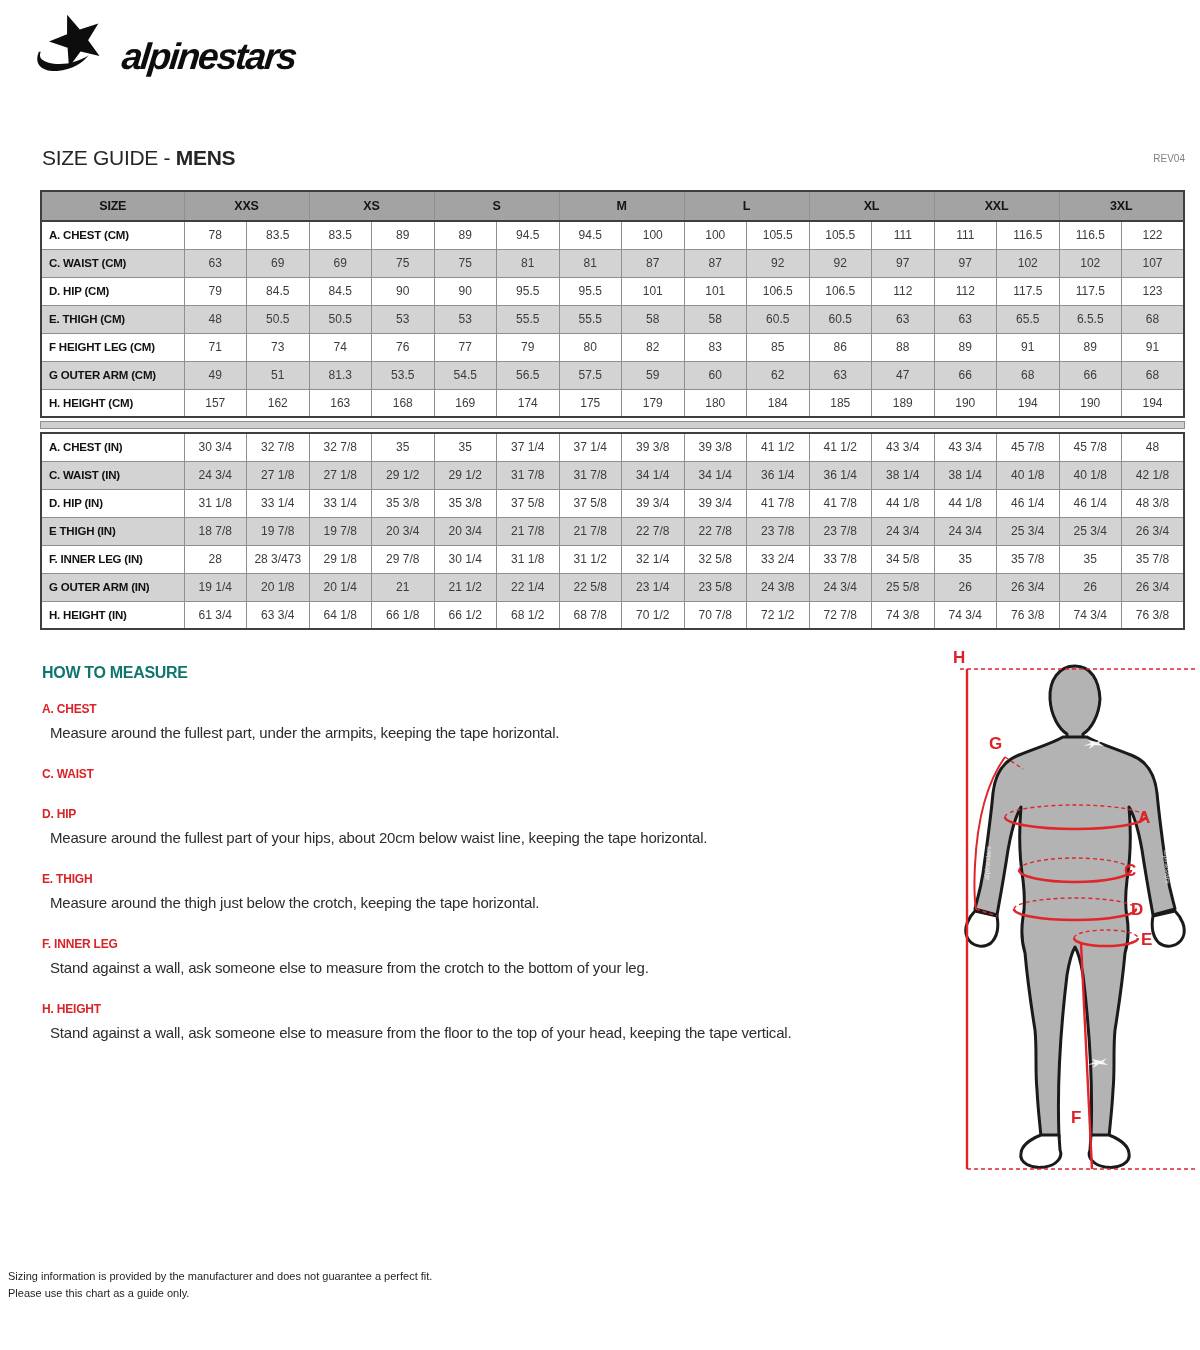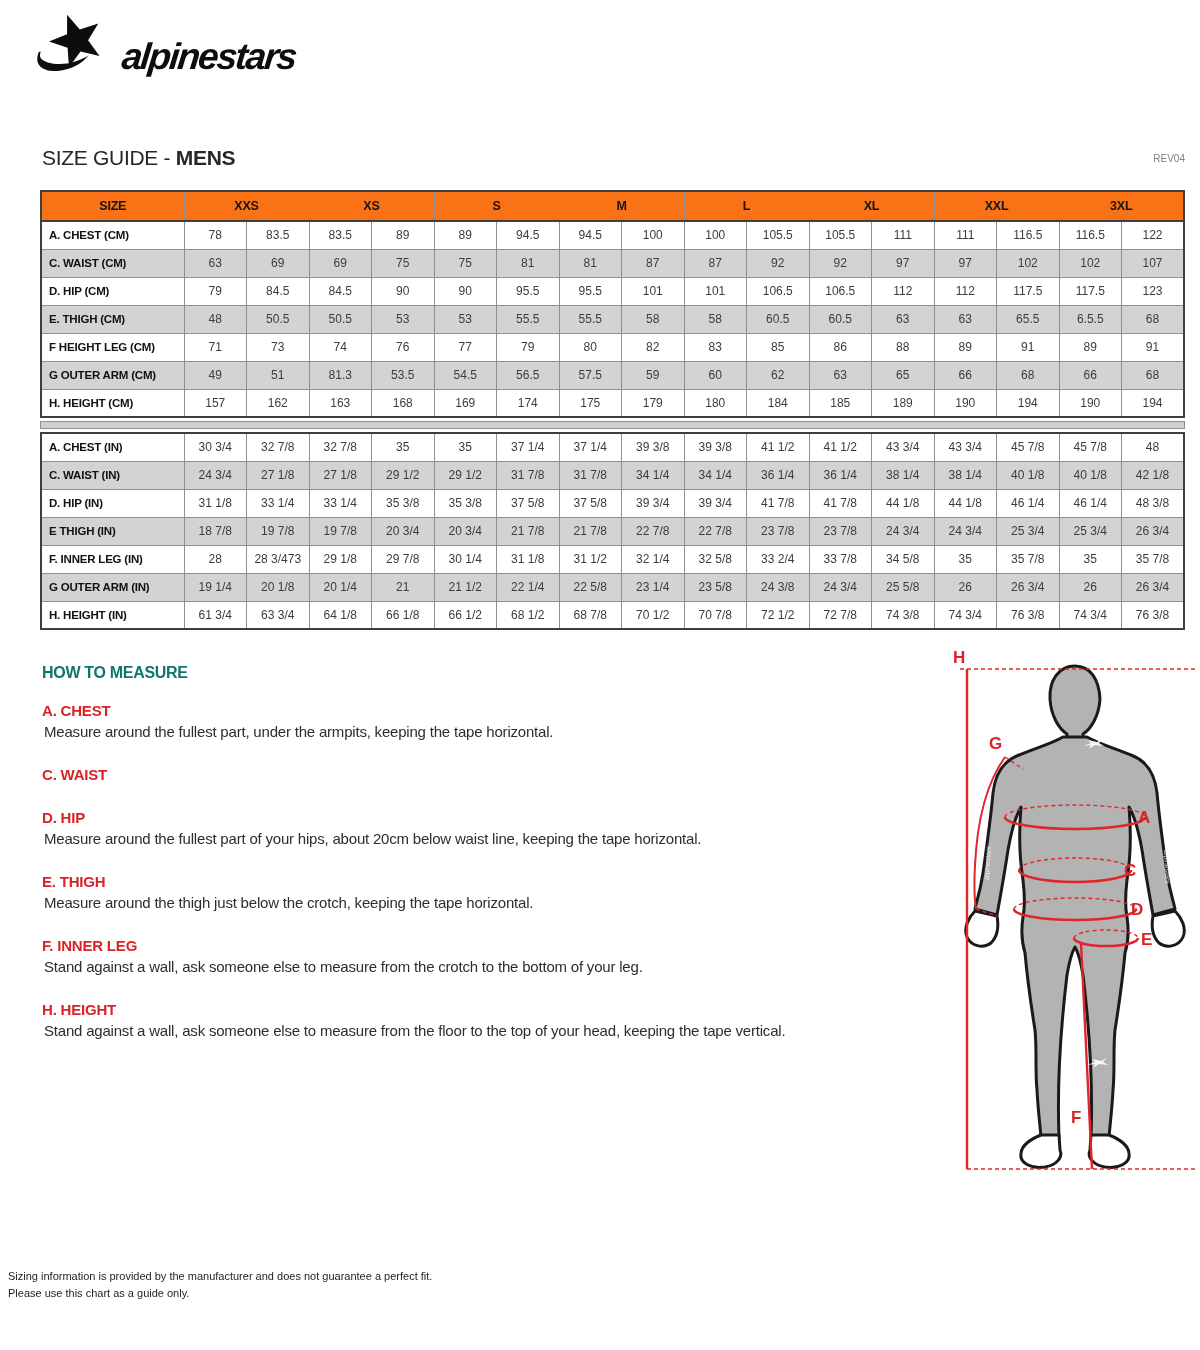--- a/index.html
+++ b/index.html
@@ -28,38 +28,38 @@
   
   .size-table-wrap { position:absolute; left:40px; top:190px; width:1145px; }
   table.size-table {
     border-collapse:collapse; table-layout:fixed; width:100%;
     border:2px solid var(--darkline);
   }
   table.size-table th, table.size-table td {
     border:1px solid var(--border); height:28px; padding:0;
   }
   table.size-table thead th {
-    height:30px; background:#f97316; font-size:12.5px; color:#141414;
+    height:30px; background:#a3a3a3; font-size:12.5px; color:#141414;
     border-bottom:2px solid var(--darkline); letter-spacing:-0.2px;
   }
   table.size-table tbody th.row-label {
     text-align:left; padding-left:7px; font-size:11.5px; color:#111;
     letter-spacing:-0.2px; font-weight:700;margin-top:30px;
   }
   table.size-table td { text-align:center; font-size:12px; color:#3c3c3c; }
   table.size-table tbody tr:nth-child(even) { background:#d3d3d3; }
   table.size-table tbody tr:nth-child(odd)  { background:#ffffff; }
   .table-gap { height:8px; background:#cfcfcf; border:1px solid var(--border); margin:3px 0; }
 
   
   .htm { position:absolute; left:42px; top:656px; width:880px; }
   .htm-title { font-size:16px; font-weight:700; color:#0f766e; letter-spacing:-0.3px; margin:8px 0 20px 0; }
   .htm-item { margin-bottom:26px; }
-  .htm-item h3 { margin:0 0 4px 0; font-size:15px; font-weight:700; color:var(--red); letter-spacing:-0.2px; }
-  .htm-item p { margin:2px; font-size:15px; color:#2d2d2d; letter-spacing:-0.2px; }
+  .htm-item h3 { margin:0 0 4px 0; font-size:12px; font-weight:700; color:var(--red); letter-spacing:-0.2px; }
+  .htm-item p { margin:8px; font-size:15px; color:#2d2d2d; letter-spacing:-0.2px; }
 
   
   .figure { position:absolute; left:945px; top:645px; width:255px; height:540px; }
   .figure svg { display:block; }
   .fig-label { font-family:"Liberation Sans", sans-serif; font-weight:700; font-size:17px; fill:var(--red); }
 
   
   .footer { position:absolute; left:8px; top:1268px; font-size:11px; color:#1f1f1f; line-height:1.55; }
 </style>
 </head>
@@ -218,21 +218,21 @@
           <td>51</td>
           <td>81.3</td>
           <td>53.5</td>
           <td>54.5</td>
           <td>56.5</td>
           <td>57.5</td>
           <td>59</td>
           <td>60</td>
           <td>62</td>
           <td>63</td>
-          <td>65</td>
+          <td>47</td>
           <td>66</td>
           <td>68</td>
           <td>66</td>
           <td>68</td>
         </tr>
         <tr>
           <th class="row-label" scope="row">H. HEIGHT (CM)</th>
           <td>157</td>
           <td>162</td>
           <td>163</td>

